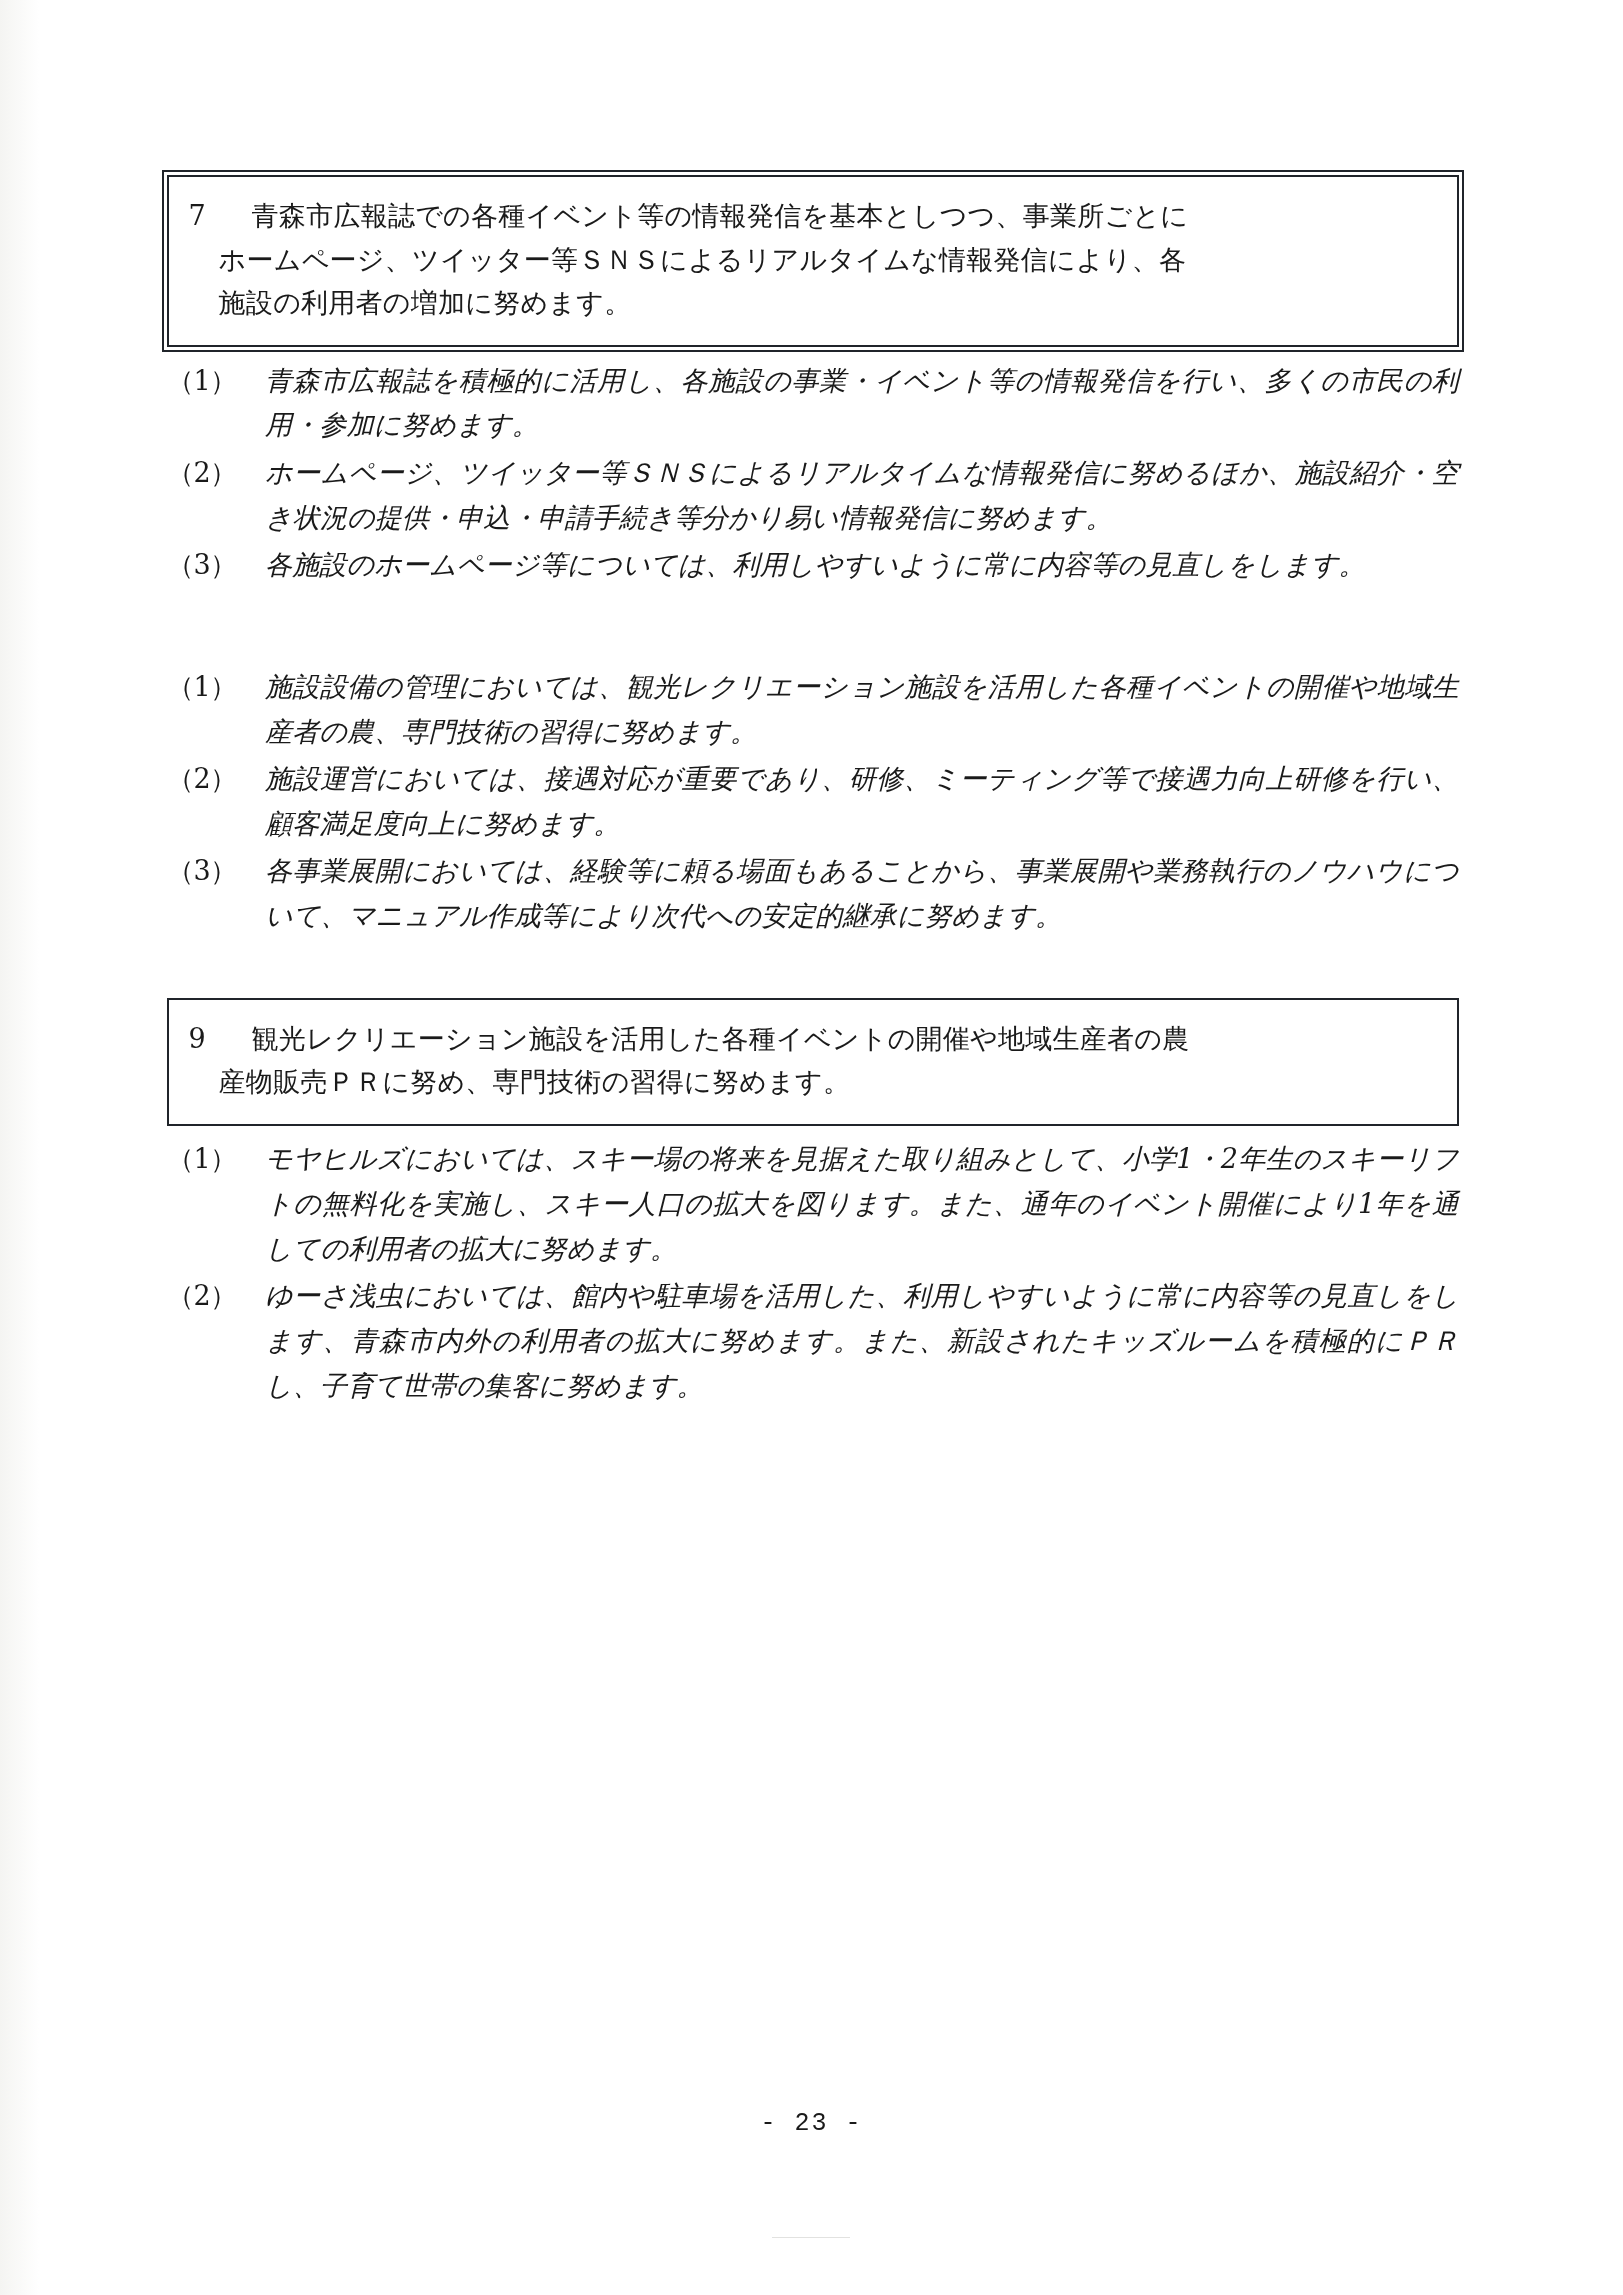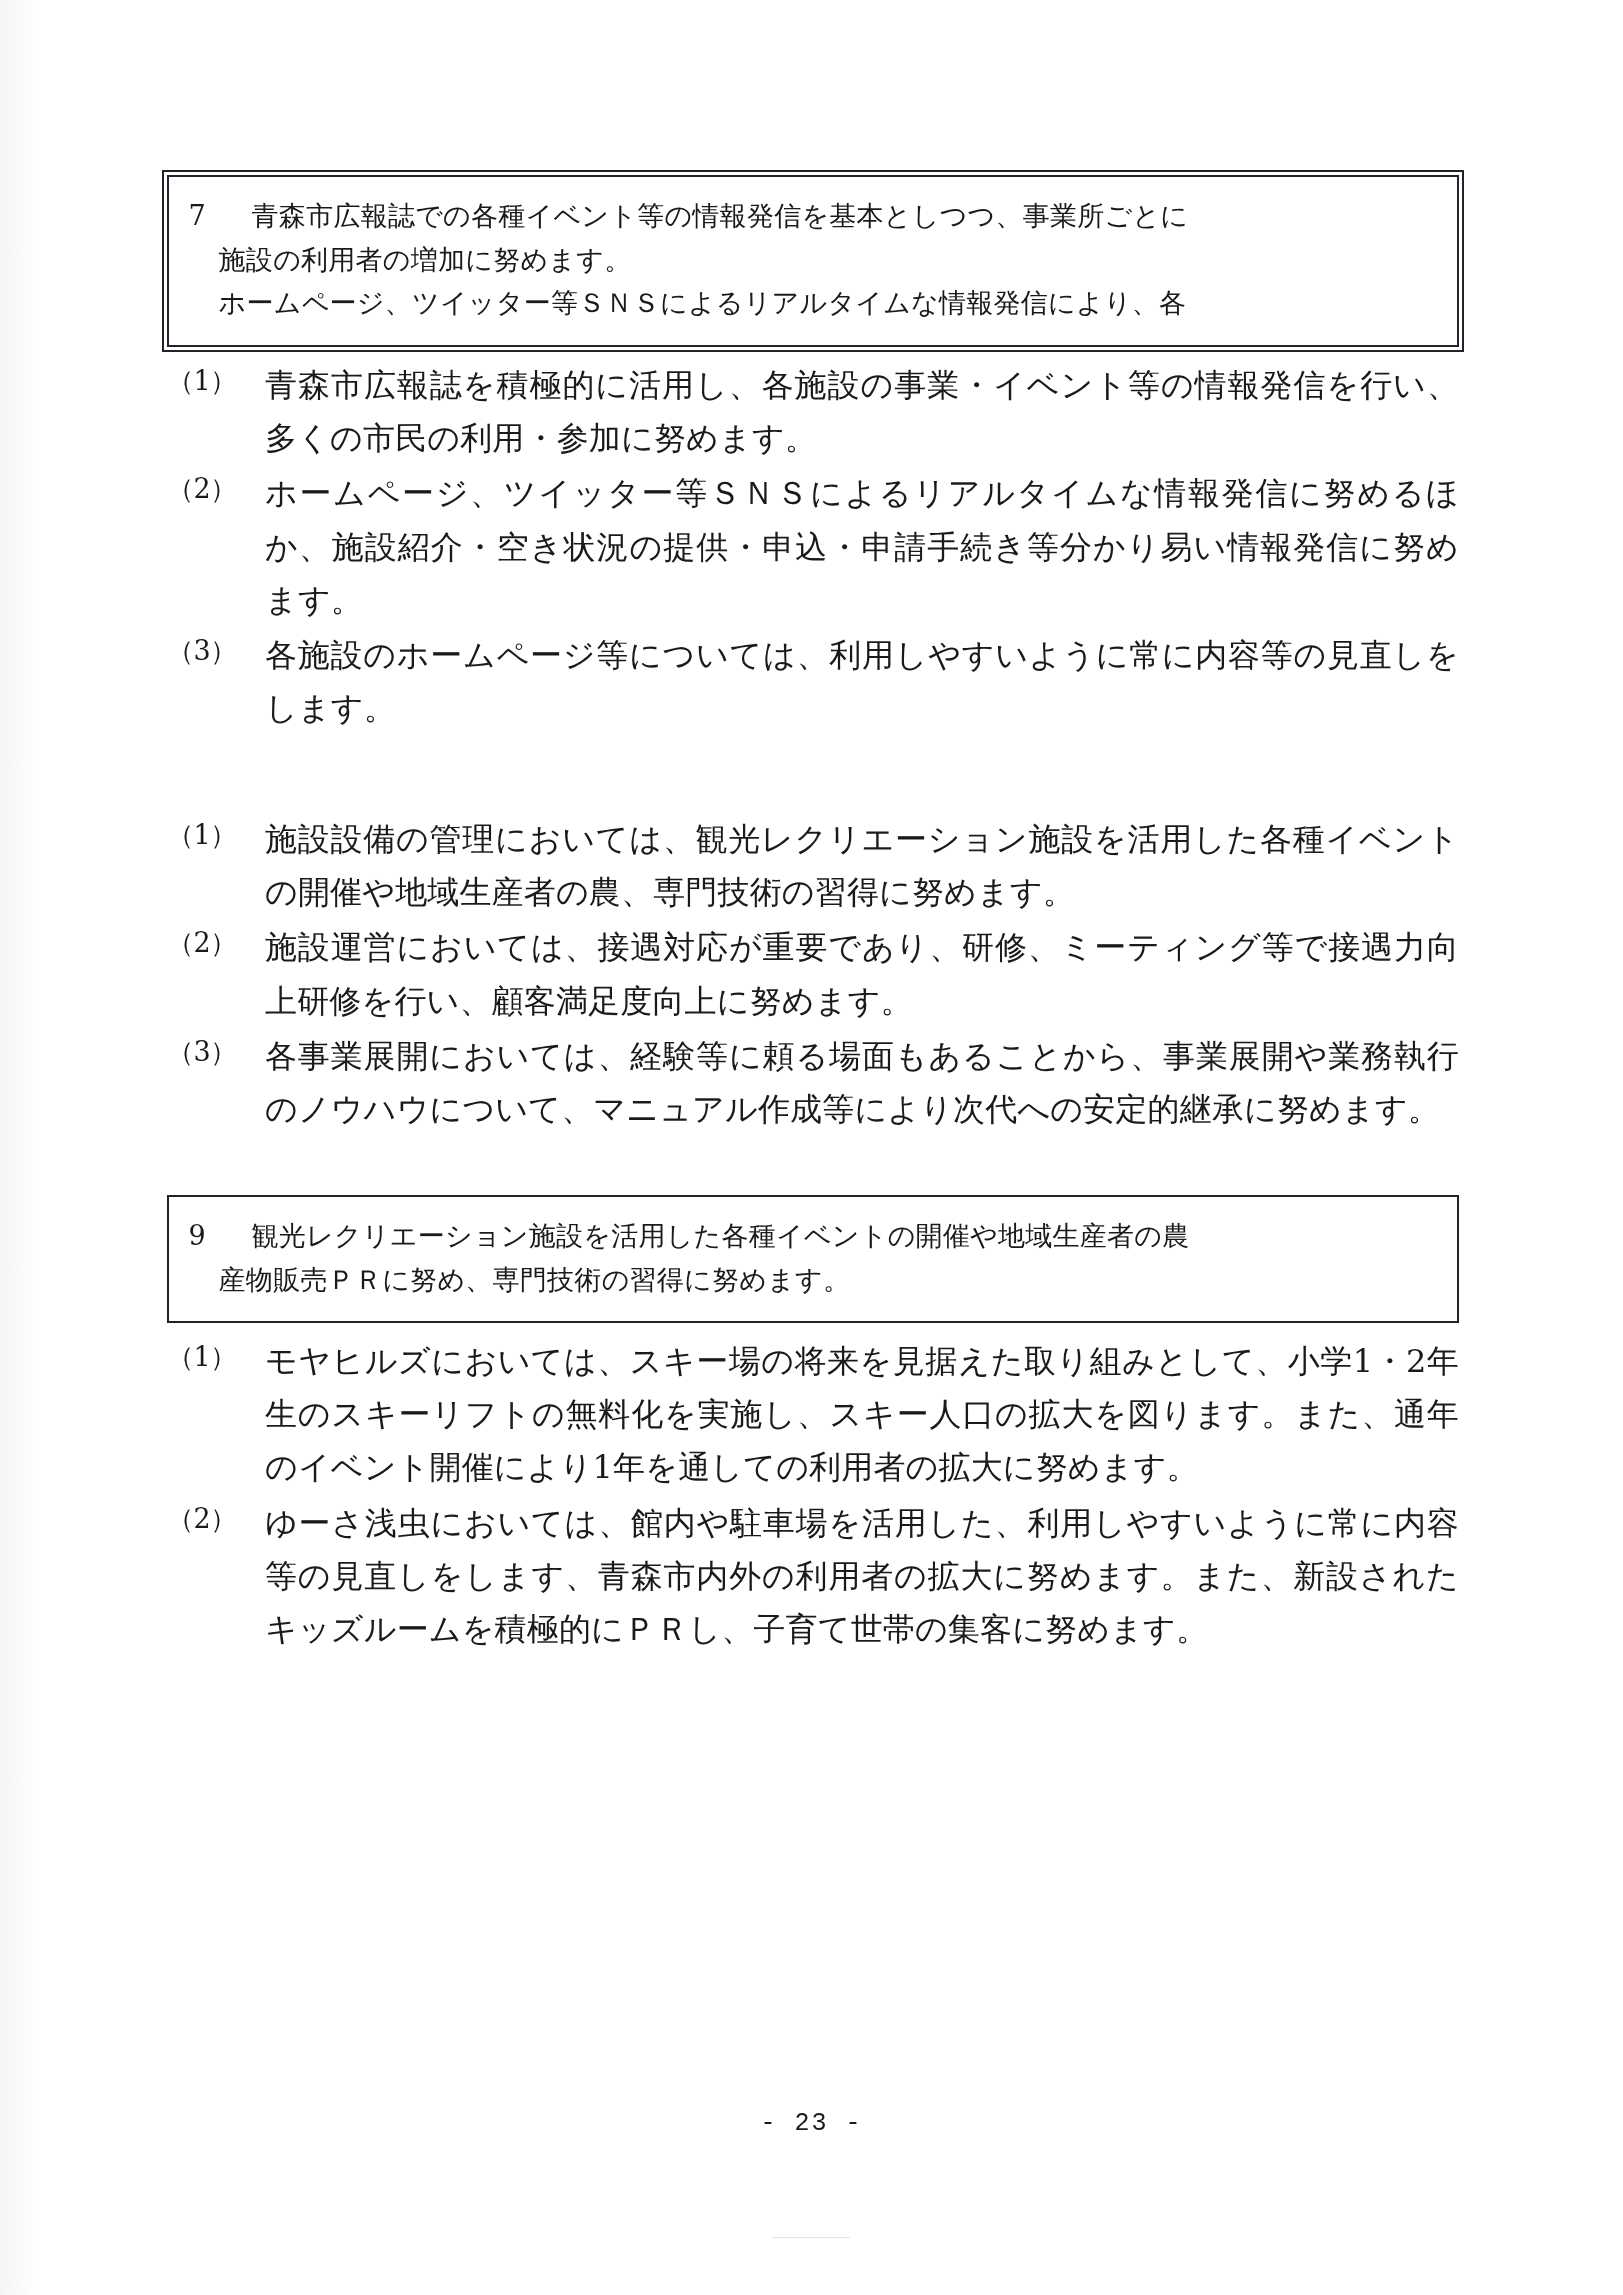--- a/index.html
+++ b/index.html
@@ -72,25 +72,26 @@
   .item .marker {
     flex: 0 0 auto;
     width: 98px;
     font-size: 27px;
     line-height: 1.66;
     letter-spacing: -0.02em;
     white-space: nowrap;
   }
   .item .body {
     flex: 1 1 auto;
-    font-size: 32px;
+    font-size: 27px;
     line-height: 1.66;
     letter-spacing: 0.005em;
     text-align: justify;
     text-justify: inter-character;
+    font-style: italic;
   }
   .group {
     margin-top: 6.5px;
   }
   .gap-lg { height: 68px; }
   .gap-md { height: 56px; }
 
   .footer {
     position: absolute;
     left: 0;
@@ -116,22 +117,22 @@
 
 <div class="page">
   <div class="sheet"></div>
 
   <div class="content">
 
     <div class="boxed double">
       <p>
         <span class="num-lead">7</span><span>青森市広報誌での各種イベント等の情報発信を基本としつつ、事業所ごとに</span>
       </p>
+      <p class="ind">ホームページ、ツイッター等ＳＮＳによるリアルタイムな情報発信により、各</p>
       <p class="ind">施設の利用者の増加に努めます。</p>
-      <p class="ind">ホームページ、ツイッター等ＳＮＳによるリアルタイムな情報発信により、各</p>
     </div>
 
     <div class="group">
       <div class="item">
         <div class="marker">（1）</div>
         <div class="body">青森市広報誌を積極的に活用し、各施設の事業・イベント等の情報発信を行い、多くの市民の利用・参加に努めます。</div>
       </div>
       <div class="item">
         <div class="marker">（2）</div>
         <div class="body">ホームページ、ツイッター等ＳＮＳによるリアルタイムな情報発信に努めるほか、施設紹介・空き状況の提供・申込・申請手続き等分かり易い情報発信に努めます。</div>

